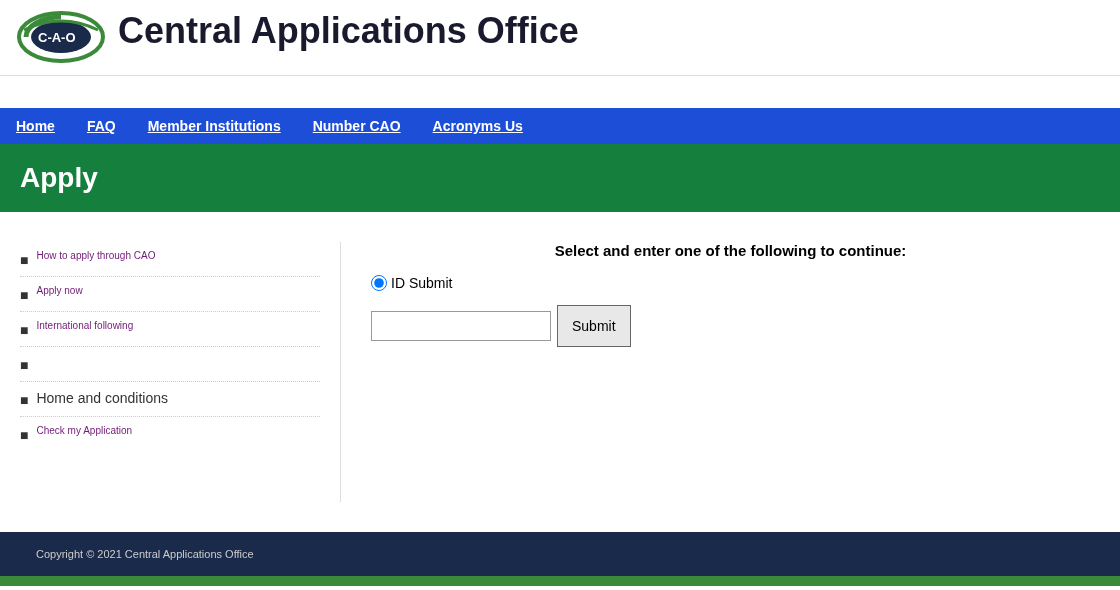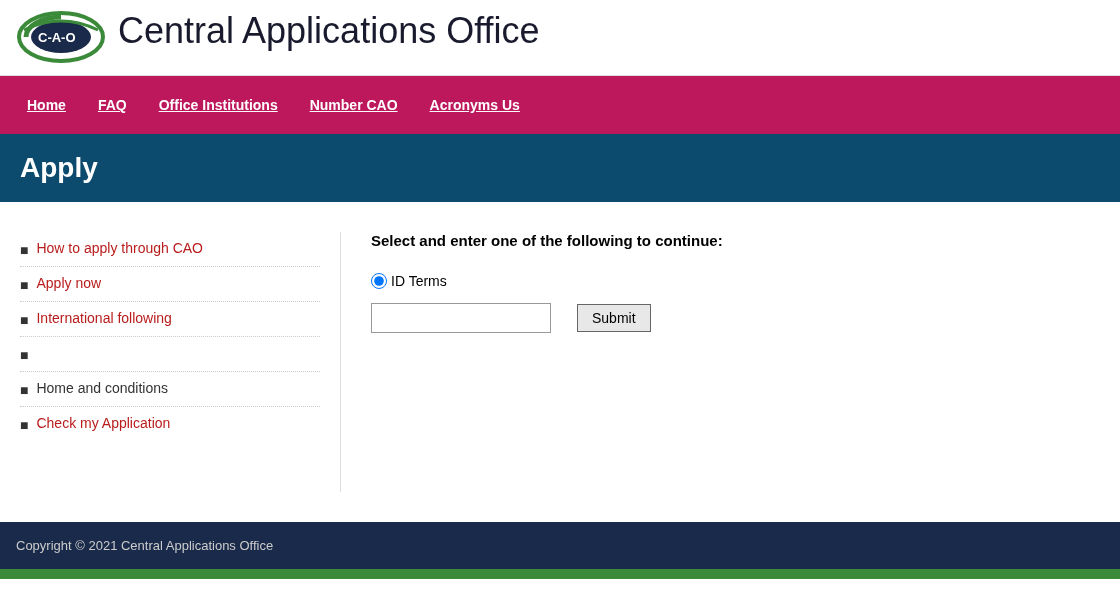--- a/index.html
+++ b/index.html
@@ -14,45 +14,46 @@
       border-bottom: 1px solid #ddd;
     }
     #logo-container {
       display: flex;
       align-items: flex-start;
       gap: 12px;
     }
     #logo-svg { width: 90px; height: 55px; }
     #site-title {
       font-size: 36px;
-      font-weight: normal;
+      font-weight: bold;
       color: #1a1a2e;
       font-family: Arial, sans-serif;
     }
 
     
     #navbar {
-      background: #be185d;
-      padding: 11px;
+      background: #1d4ed8;
+      padding: 0;
       display: flex;
       align-items: stretch;
+      margin-top: 32px;
     }
     #navbar a {
       color: #fff;
       text-decoration: underline;
       padding: 10px 16px;
       font-size: 14px;
       font-weight: bold;
       display: block;
       white-space: nowrap;
     }
 
     
     #page-title-bar {
-      background: #0c4a6e;
+      background: #15803d;
       padding: 18px 20px;
       margin-top: 0;
     }
     #page-title-bar h1 {
       color: #fff;
       font-size: 28px;
       font-weight: bold;
     }
 
     
@@ -76,39 +77,40 @@
       gap: 8px;
     }
     .sidebar-item:last-child { border-bottom: none; }
     .sidebar-bullet {
       color: #cc4400;
       font-size: 12px;
       margin-top: 2px;
       flex-shrink: 0;
     }
     .sidebar-item a {
-      color: #b91c1c;
+      color: #701a75;
       text-decoration: none;
-      font-size: 14px;
+      font-size: 10px;
     }
     .sidebar-item span {
       color: #333;
       font-size: 14px;
     }
 
     
     #form-area {
       flex: 1;
       padding: 10px 30px;
     }
     #form-area .form-title {
       font-size: 15px;
       font-weight: bold;
-      margin-bottom: 24px;
+      margin-bottom: 16px;
       color: #000;
+      text-align: center;
     }
     .radio-group {
       margin-bottom: 14px;
     }
     .radio-option {
       display: flex;
       align-items: center;
       gap: 4px;
       margin-bottom: 6px;
     }
@@ -128,34 +130,33 @@
     }
     #id-input {
       width: 180px;
       height: 30px;
       border: 1px solid #999;
       padding: 4px 6px;
       font-size: 14px;
     }
     #submit-btn {
       padding: 4px 14px;
-      height: 28px;
+      height: 42px;
       background: #e8e8e8;
       border: 1px solid #666;
       font-size: 14px;
       cursor: pointer;
-      margin-left: 20px;
     }
 
     
     #footer {
       background: #1a2a4a;
       color: #ccc;
-      padding: 16px 16px;
-      font-size: 13px;
+      padding: 16px 36px;
+      font-size: 11px;
       margin-top: auto;
     }
     #green-bar {
       background: #3a8a3a;
       height: 10px;
     }
 
     
     #sidebar-divider {
       width: 1px;
@@ -180,21 +181,21 @@
 
       <path d="M 8 20 Q 45 2 82 20" fill="none" stroke="#3a8a3a" stroke-width="3"></path>
     </svg>
     <span id="site-title">Central Applications Office</span>
   </div>
 </div>
 
 <nav id="navbar">
   <a href="#">Home</a>
   <a href="#">FAQ</a>
-  <a href="#">Office Institutions</a>
+  <a href="#">Member Institutions</a>
   <a href="#">Number CAO</a>
   <a href="#">Acronyms Us</a>
 </nav>
 
 <div id="page-title-bar">
   <h1>Apply</h1>
 </div>
 
 <div id="main-content">
 
@@ -224,21 +225,21 @@
     </div>
   </div>
 
   <div id="sidebar-divider"></div>
 
   <div id="form-area">
     <div class="form-title">Select and enter one of the following to continue:</div>
     <div class="radio-group">
       <div class="radio-option">
         <input type="radio" name="id-type" id="radio-id" checked="" style="">
-        <label for="radio-id">ID Terms</label>
+        <label for="radio-id">ID Submit</label>
       </div>
     </div>
     <div class="input-submit-row">
       <input type="text" id="id-input" style="">
       <button id="submit-btn">Submit</button>
     </div>
   </div>
 
 </div>
 

